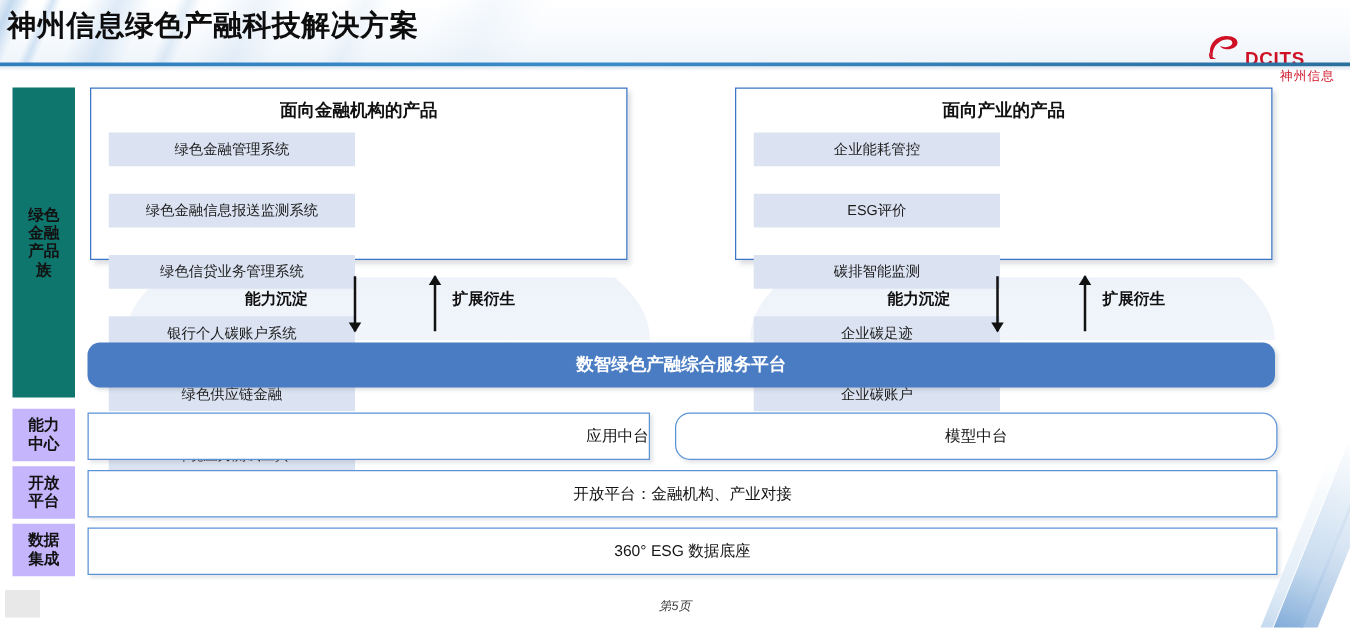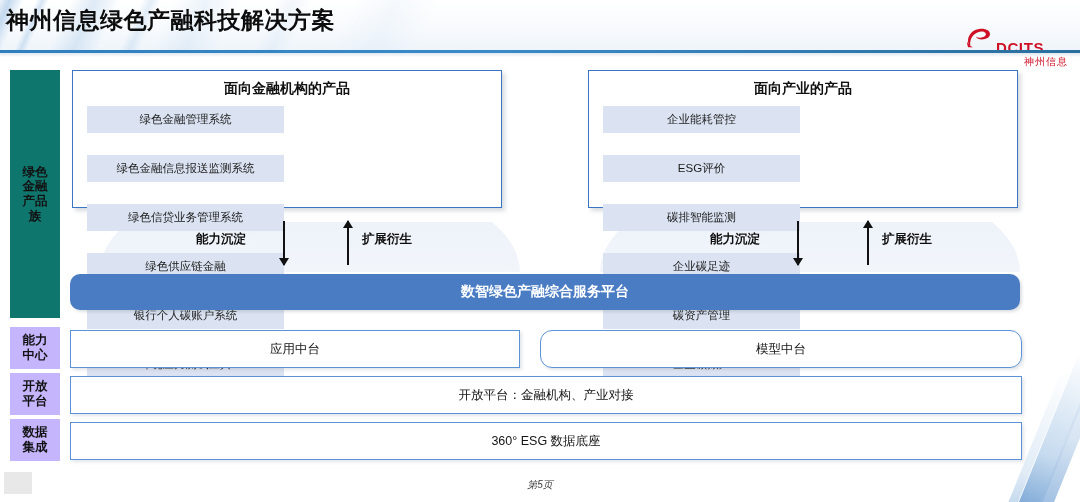--- a/index.html
+++ b/index.html
@@ -149,34 +149,33 @@
   <div class="arc" style="left:600px;top:222px;width:420px;height:50px;">
     <div class="arc-inner"></div>
   </div>
 
   <div class="panel" style="left:72px;top:70px;width:428px;height:136px;">
     <div class="panel-title">面向金融机构的产品</div>
     <div class="chips">
       <div class="chip">绿色金融管理系统</div>
       <div class="chip">绿色金融信息报送监测系统</div>
       <div class="chip">绿色信贷业务管理系统</div>
+      <div class="chip">银行个人碳账户系统</div>
       <div class="chip">绿色供应链金融</div>
-      <div class="chip">银行个人碳账户系统</div>
       <div class="chip">环境压力测试工具</div>
     </div>
   </div>
 
   <div class="panel" style="left:588px;top:70px;width:428px;height:136px;">
     <div class="panel-title">面向产业的产品</div>
     <div class="chips">
       <div class="chip">企业能耗管控</div>
       <div class="chip">ESG评价</div>
       <div class="chip">碳排智能监测</div>
       <div class="chip">企业碳足迹</div>
-      <div class="chip">碳资产管理</div>
       <div class="chip">企业碳账户</div>
     </div>
   </div>
 
   <div class="flowlabel" style="left:196px;top:231px;">能力沉淀</div>
   <div class="arrow down" style="left:278px;top:221px;height:44px;">
     <div class="stem"></div>
       <div class="head"></div>
   </div>
   <div class="arrow up" style="left:342px;top:221px;height:44px;">
@@ -193,21 +192,21 @@
   <div class="arrow up" style="left:862px;top:221px;height:44px;">
     <div class="stem"></div>
       <div class="head"></div>
   </div>
   <div class="flowlabel" style="left:882px;top:231px;">扩展衍生</div>
 
   <div class="platbar" style="left:70px;top:274px;width:950px;height:36px;border-radius:10px;">
     <span>数智绿色产融综合服务平台</span>
   </div>
 
-  <div class="obox" style="left:70px;top:330px;width:448px;height:36px;">
+  <div class="obox" style="left:70px;top:330px;width:448px;height:36px;justify-content:flex-end;">
     <span>应用中台</span>
   </div>
   <div class="obox" style="left:540px;top:330px;width:480px;height:36px;border-radius:12px;">
     <span>模型中台</span>
   </div>
 
   <div class="obox" style="left:70px;top:376px;width:950px;height:36px;">
     <span>开放平台：金融机构、产业对接</span>
   </div>
 

